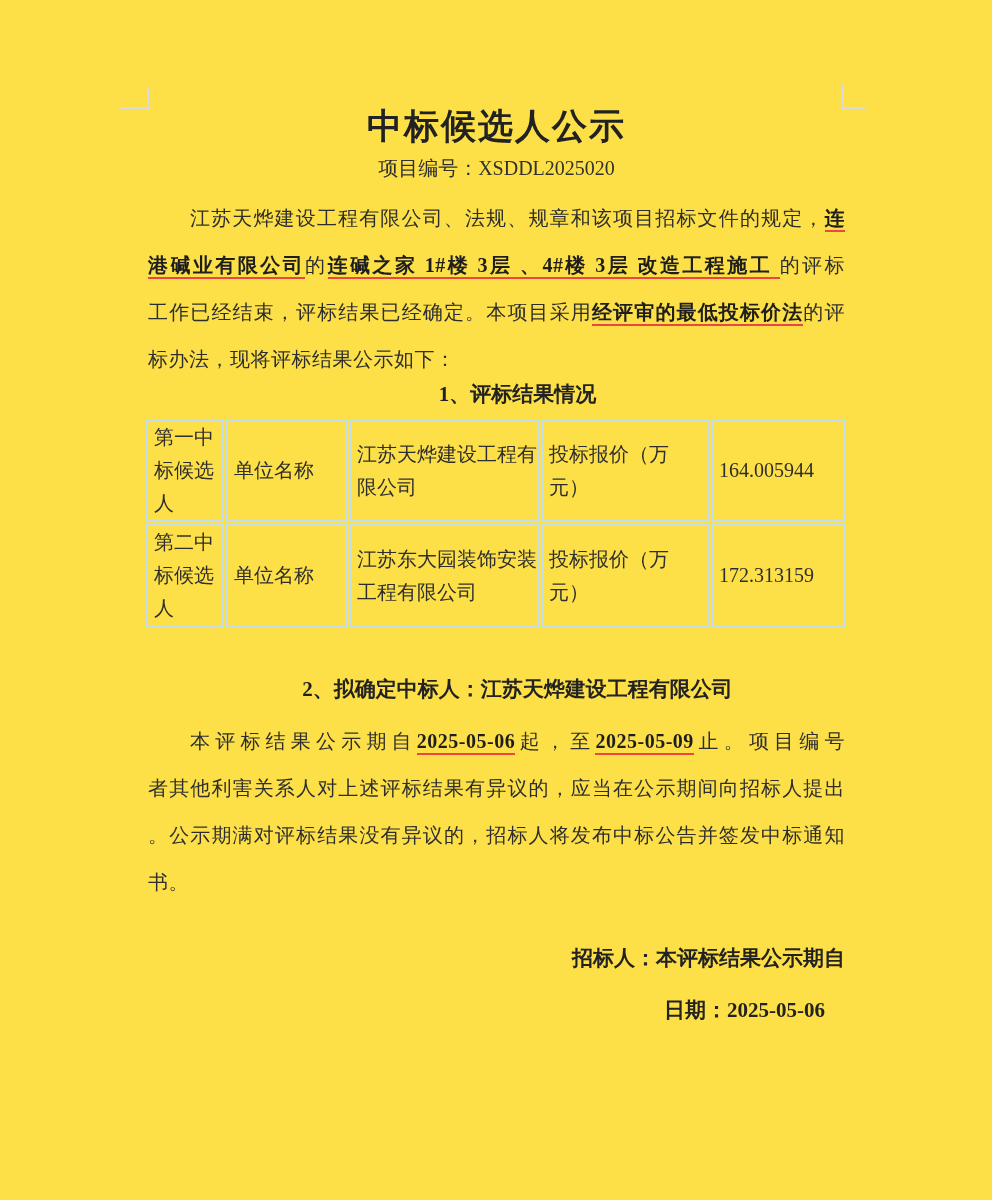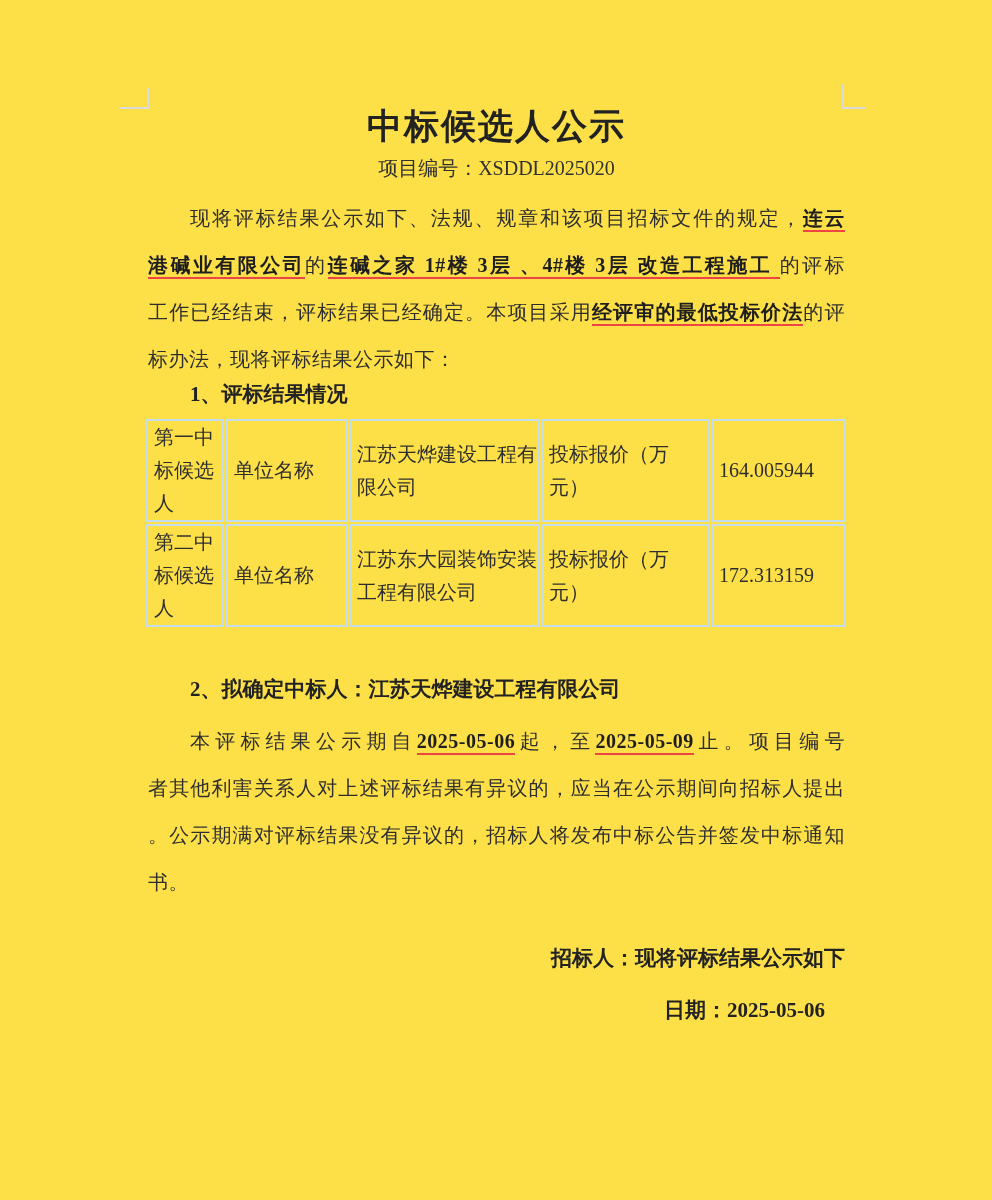--- a/index.html
+++ b/index.html
@@ -64,20 +64,21 @@
     border-bottom: 2px solid #ef4444;
     padding-bottom: 1px;
   }
   .heading {
     margin-top: -4px;
     padding-left: 42px;
     font-size: 21px;
     line-height: 30px;
     font-weight: 700;
     color: #222222;
+    text-align: center;
   }
   .heading2 { margin-top: 45px; }
   table.result-table {
     margin-top: 8px;
     margin-left: -4px;
     border-collapse: separate;
     border-spacing: 2px;
     table-layout: fixed;
     width: 703px;
   }
@@ -111,21 +112,21 @@
   <div class="mark mark-tr"></div>
 
   <div class="content">
 
     <div class="title">中标候选人公示</div>
 
     <div class="subtitle">项目编号：XSDDL2025020</div>
 
     <div class="para">
       <div class="line fill indent">
-        <span>现将评标结果公示如下、法规、规章和该项目招标文件的规定，</span><span class="bu">连云</span>
+        <span>江苏天烨建设工程有限公司、法规、规章和该项目招标文件的规定，</span><span class="bu">连云</span>
       </div>
       <div class="line fill">
         <span class="bu">港碱业有限公司</span><span>的</span><span class="bu">连碱之家 1#楼 3层 、4#楼 3层 改造工程施工 </span><span>的评标</span>
       </div>
       <div class="line fill">
         <span>工作已经结束，评标结果已经确定。本项目采用</span><span class="bu">经评审的最低投标价法</span><span>的评</span>
       </div>
       <div class="line">
         <span>标办法，现将评标结果公示如下：</span>
       </div>
@@ -169,17 +170,17 @@
         <span>者其他利害关系人对上述评标结果有异议的，应当在公示期间向招标人提出</span>
       </div>
       <div class="line fill">
         <span>。公示期满对评标结果没有异议的，招标人将发布中标公告并签发中标通知</span>
       </div>
       <div class="line">
         <span>书。</span>
       </div>
     </div>
 
-    <div class="footer-line f1">招标人：现将评标结果公示如下</div>
+    <div class="footer-line f1">招标人：本评标结果公示期自</div>
     <div class="footer-line f2">日期：2025-05-06</div>
 
   </div>
 </div>
 
 </body></html>

